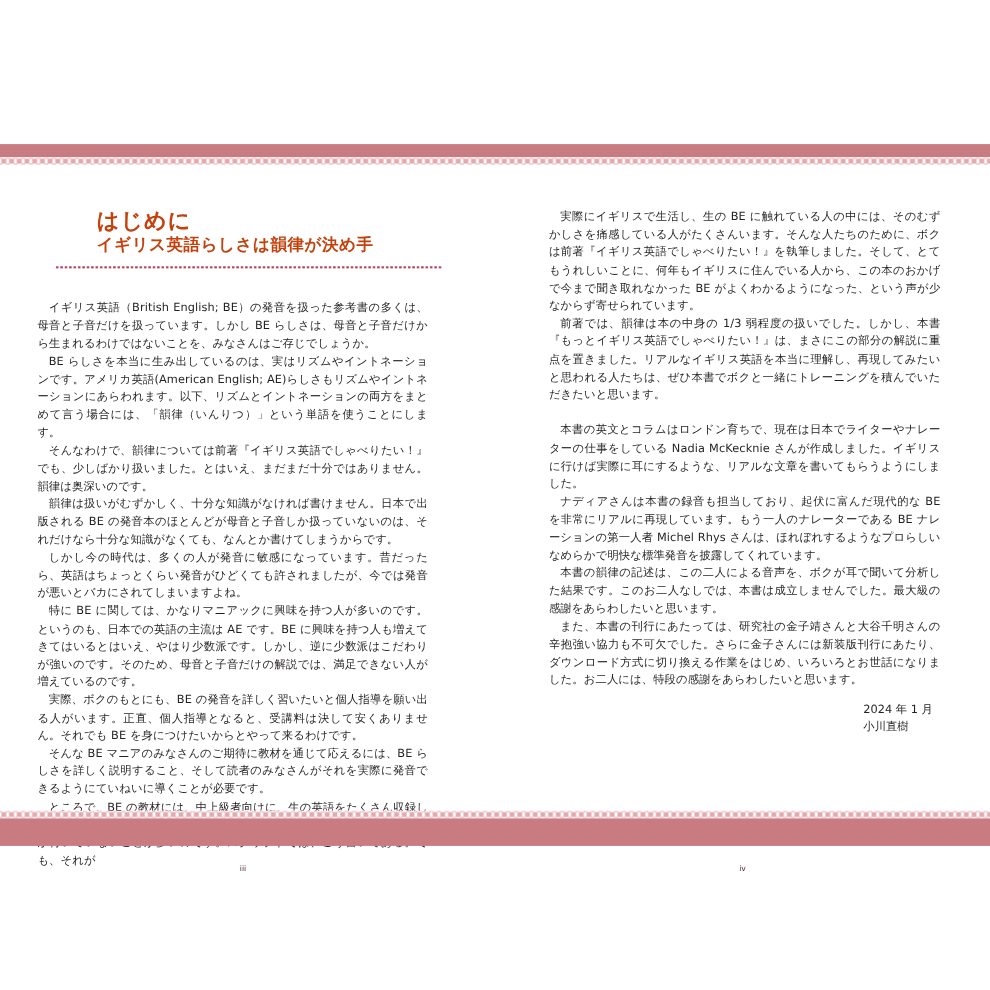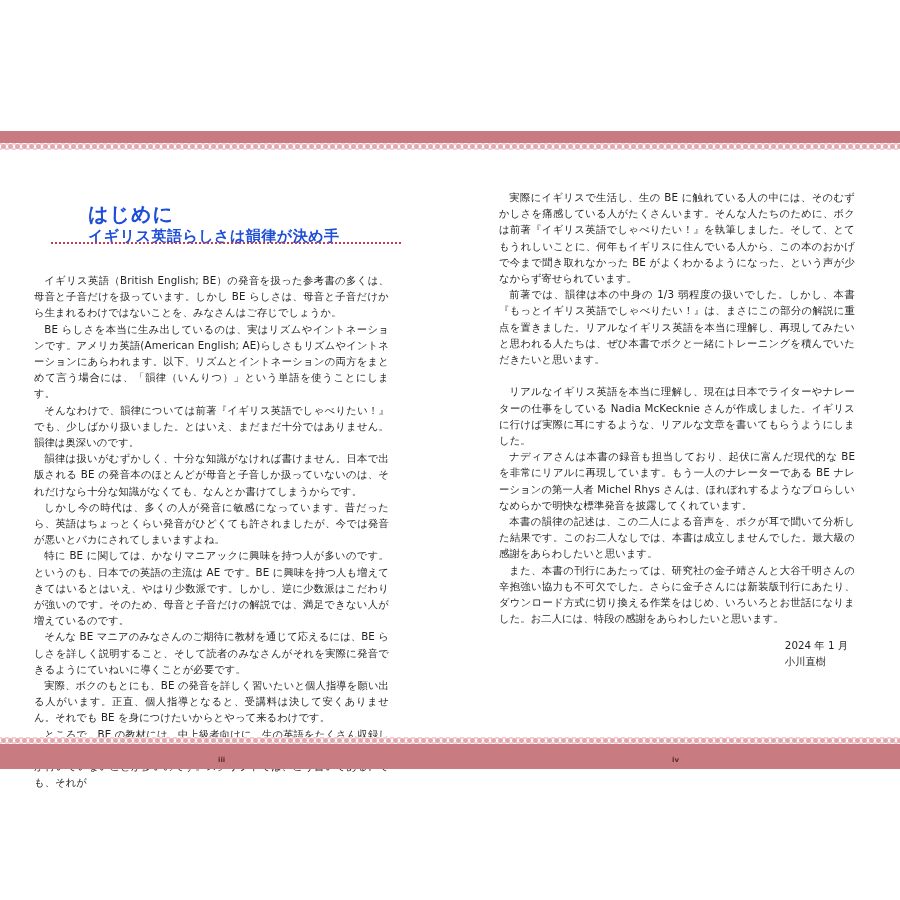--- a/index.html
+++ b/index.html
@@ -10,25 +10,25 @@
   .band-bottom { top:744px; height:25px; }
   .lace { position:absolute; left:0; width:900px; height:7px;
           background-color:#ffffff;
           background-image:
             radial-gradient(circle at 50% 50%, #e4a9af 0 2px, transparent 2.5px),
             linear-gradient(45deg, transparent 40%, #f2cfd2 40% 60%, transparent 60%),
             linear-gradient(-45deg, transparent 40%, #f2cfd2 40% 60%, transparent 60%);
           background-size:7px 7px, 7px 7px, 7px 7px; }
   .lace-top { top:143px; }
   .lace-bottom { top:737px; }
-  .page-num { position:absolute; top:756px; font-size:7px; font-weight:bold; color:#5a2a2e; }
+  .page-num { position:absolute; top:786px; font-size:7px; font-weight:normal; color:#5a2a2e; }
   .pn-left { left:218px; }
   .pn-right { left:672px; }
 
-  .heading { position:absolute; left:88px; top:188px; font-weight:bold; color:#1d4ed8;margin-top:14px; }
+  .heading { position:absolute; left:88px; top:188px; font-weight:bold; color:#c2410c; }
   .heading .h1 { font-size:20px; line-height:24px; letter-spacing:1px; }
   .heading .h2 { font-size:15px; line-height:20px; letter-spacing:0.5px; }
   .dots { position:absolute; left:50px; top:242px; width:352px; height:2px;
           background-image:radial-gradient(circle, #b5415a 0 1px, transparent 1.2px);
           background-size:4px 2px; }
 
   .col { position:absolute; font-size:10.3px; line-height:16.2px; letter-spacing:0.1px; }
   .col-left { left:34px; top:252px; width:355px;margin-top:20px; }
   .col-right { left:499px; top:189px; width:356px; }
   .col p { margin:0; text-indent:1em; text-align:justify; }
@@ -47,29 +47,29 @@
 </div>
 <div class="dots"></div>
 
 <div class="col col-left">
   <p>イギリス英語（British English; BE）の発音を扱った参考書の多くは、母音と子音だけを扱っています。しかし BE らしさは、母音と子音だけから生まれるわけではないことを、みなさんはご存じでしょうか。</p>
   <p>BE らしさを本当に生み出しているのは、実はリズムやイントネーションです。アメリカ英語(American English; AE)らしさもリズムやイントネーションにあらわれます。以下、リズムとイントネーションの両方をまとめて言う場合には、「韻律（いんりつ）」という単語を使うことにします。</p>
   <p>そんなわけで、韻律については前著『イギリス英語でしゃべりたい！』でも、少しばかり扱いました。とはいえ、まだまだ十分ではありません。韻律は奥深いのです。</p>
   <p>韻律は扱いがむずかしく、十分な知識がなければ書けません。日本で出版される BE の発音本のほとんどが母音と子音しか扱っていないのは、それだけなら十分な知識がなくても、なんとか書けてしまうからです。</p>
   <p>しかし今の時代は、多くの人が発音に敏感になっています。昔だったら、英語はちょっとくらい発音がひどくても許されましたが、今では発音が悪いとバカにされてしまいますよね。</p>
   <p>特に BE に関しては、かなりマニアックに興味を持つ人が多いのです。というのも、日本での英語の主流は AE です。BE に興味を持つ人も増えてきてはいるとはいえ、やはり少数派です。しかし、逆に少数派はこだわりが強いのです。そのため、母音と子音だけの解説では、満足できない人が増えているのです。</p>
+  <p>実際、ボクのもとにも、BE の発音を詳しく習いたいと個人指導を願い出る人がいます。正直、個人指導となると、受講料は決して安くありません。それでも BE を身につけたいからとやって来るわけです。</p>
   <p>そんな BE マニアのみなさんのご期待に教材を通じて応えるには、BE らしさを詳しく説明すること、そして読者のみなさんがそれを実際に発音できるようにていねいに導くことが必要です。</p>
-  <p>実際、ボクのもとにも、BE の発音を詳しく習いたいと個人指導を願い出る人がいます。正直、個人指導となると、受講料は決して安くありません。それでも BE を身につけたいからとやって来るわけです。</p>
   <p>ところで、BE の教材には、中上級者向けに、生の英語をたくさん収録したものも売られています。でも、そういった教材には細かい発音上の解説が付いていないことが多いのです。スクリプトでは、こう書いてある。でも、それが</p>
 </div>
 
 <div class="col col-right">
   <p>実際にイギリスで生活し、生の BE に触れている人の中には、そのむずかしさを痛感している人がたくさんいます。そんな人たちのために、ボクは前著『イギリス英語でしゃべりたい！』を執筆しました。そして、とてもうれしいことに、何年もイギリスに住んでいる人から、この本のおかげで今まで聞き取れなかった BE がよくわかるようになった、という声が少なからず寄せられています。</p>
   <p>前著では、韻律は本の中身の 1/3 弱程度の扱いでした。しかし、本書『もっとイギリス英語でしゃべりたい！』は、まさにこの部分の解説に重点を置きました。リアルなイギリス英語を本当に理解し、再現してみたいと思われる人たちは、ぜひ本書でボクと一緒にトレーニングを積んでいただきたいと思います。</p>
-  <p class="gap">リアルなイギリス英語を本当に理解し、現在は日本でライターやナレーターの仕事をしている Nadia McKecknie さんが作成しました。イギリスに行けば実際に耳にするような、リアルな文章を書いてもらうようにしました。</p>
+  <p class="gap">本書の英文とコラムはロンドン育ちで、現在は日本でライターやナレーターの仕事をしている Nadia McKecknie さんが作成しました。イギリスに行けば実際に耳にするような、リアルな文章を書いてもらうようにしました。</p>
   <p>ナディアさんは本書の録音も担当しており、起伏に富んだ現代的な BE を非常にリアルに再現しています。もう一人のナレーターである BE ナレーションの第一人者 Michel Rhys さんは、ほれぼれするようなプロらしいなめらかで明快な標準発音を披露してくれています。</p>
   <p>本書の韻律の記述は、この二人による音声を、ボクが耳で聞いて分析した結果です。このお二人なしでは、本書は成立しませんでした。最大級の感謝をあらわしたいと思います。</p>
   <p>また、本書の刊行にあたっては、研究社の金子靖さんと大谷千明さんの辛抱強い協力も不可欠でした。さらに金子さんには新装版刊行にあたり、ダウンロード方式に切り換える作業をはじめ、いろいろとお世話になりました。お二人には、特段の感謝をあらわしたいと思います。</p>
 </div>
 
 <div class="sign">
   <div>2024 年 1 月</div>
   <div>小川直樹</div>
 </div>
 

